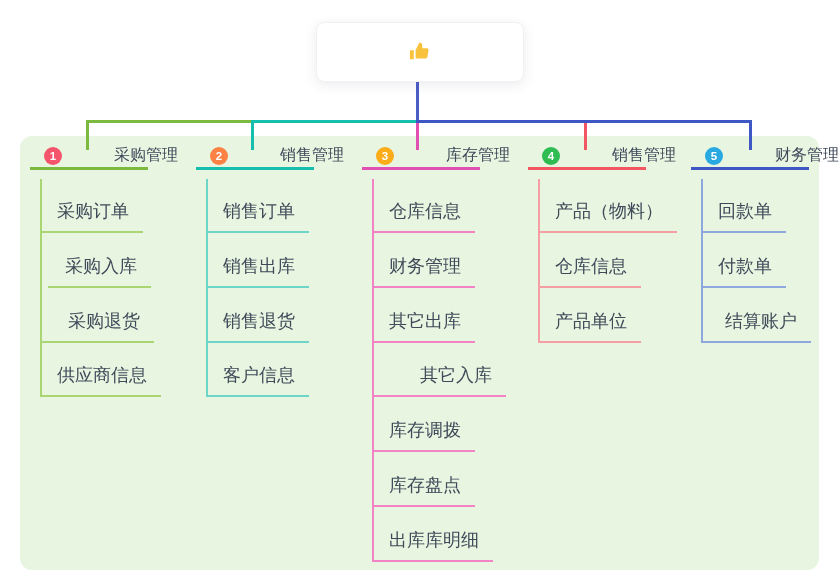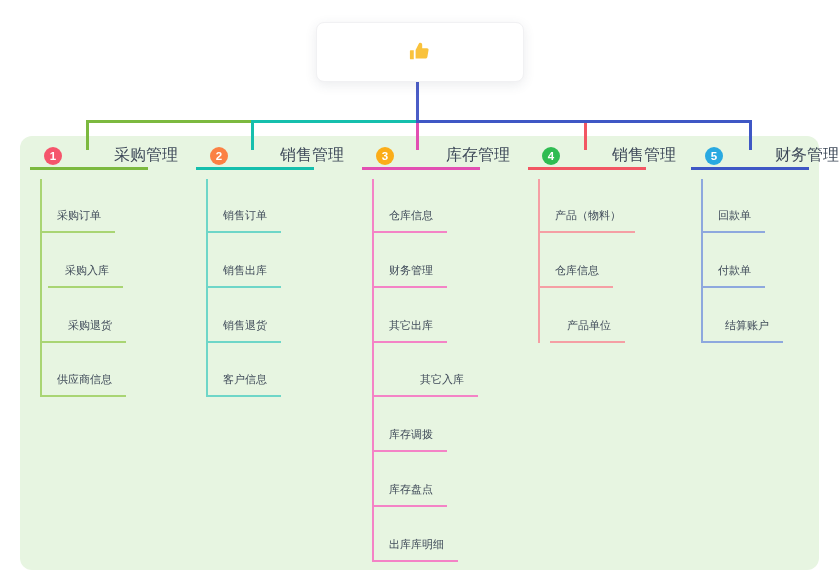--- a/index.html
+++ b/index.html
@@ -34,21 +34,21 @@
     display:flex;align-items:center;justify-content:center;
   }
   .branch-title{font-size:16px;color:#3e4959;font-weight:500;white-space:nowrap;margin-left:44px;}
   .child-spine{position:absolute;width:2px;top:179px;}
   .child-item{
     position:absolute;height:32px;box-sizing:content-box;
     display:flex;align-items:flex-end;
     padding:0 14px 8px 17px;border-bottom:2px solid #000;
     white-space:nowrap;cursor:default;
   }
-  .child-label{font-size:11px;color:#3f4a59;}
+  .child-label{font-size:18px;color:#3f4a59;}
 </style>
 </head>
 <body>
 
 <div id="canvas">
   <div class="panel"></div>
 
   <div id="connectors">
       <div class="vline" style="left: 416px; top: 82px; width: 3px; height: 41px; background: rgb(75, 93, 199);"></div>
       <div class="hline" style="left: 86px; top: 120px; width: 165px; height: 3px; background: rgb(124, 185, 63);"></div>
@@ -134,21 +134,21 @@
         <span class="badge" style="background: rgb(47, 188, 82);">4</span>
         <span class="branch-title">销售管理</span>
       </div>
       <div class="child-spine" style="left: 538px; height: 164px; background: rgb(245, 159, 164);"></div>
       <div class="child-item" style="left: 538px; top: 191px; border-bottom-color: rgb(245, 159, 164);">
         <span class="child-label">产品（物料）</span>
       </div>
       <div class="child-item" style="left: 538px; top: 246px; border-bottom-color: rgb(245, 159, 164);">
         <span class="child-label">仓库信息</span>
       </div>
-      <div class="child-item" style="left: 538px; top: 301px; border-bottom-color: rgb(245, 159, 164); margin-left: 12px;">
+      <div class="child-item" style="left: 538px; top: 301px; border-bottom-color: rgb(245, 159, 164);">
         <span class="child-label">产品单位</span>
       </div>
       <div class="branch-header" style="left: 691px; width: 118px; border-bottom-color: rgb(63, 87, 197);">
         <span class="badge" style="background: rgb(41, 169, 225);">5</span>
         <span class="branch-title">财务管理</span>
       </div>
       <div class="child-spine" style="left: 701px; height: 164px; background: rgb(142, 168, 222);"></div>
       <div class="child-item" style="left: 701px; top: 191px; border-bottom-color: rgb(142, 168, 222);">
         <span class="child-label">回款单</span>
       </div>

